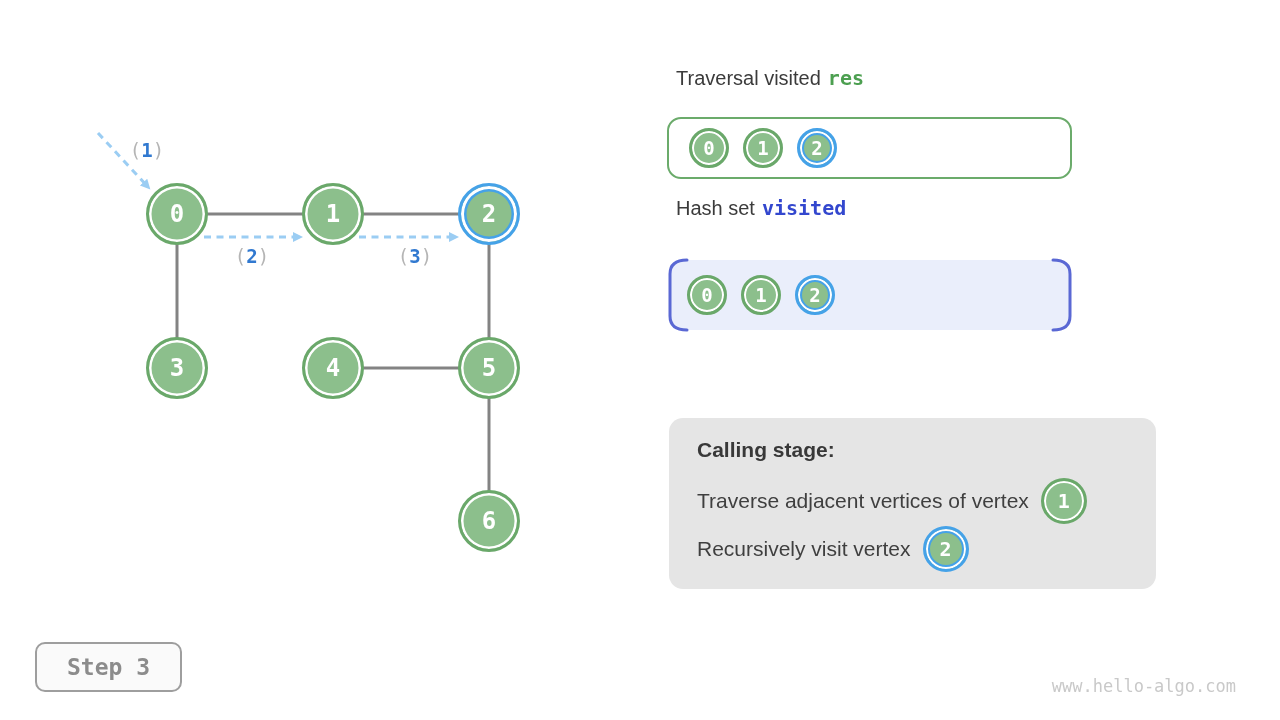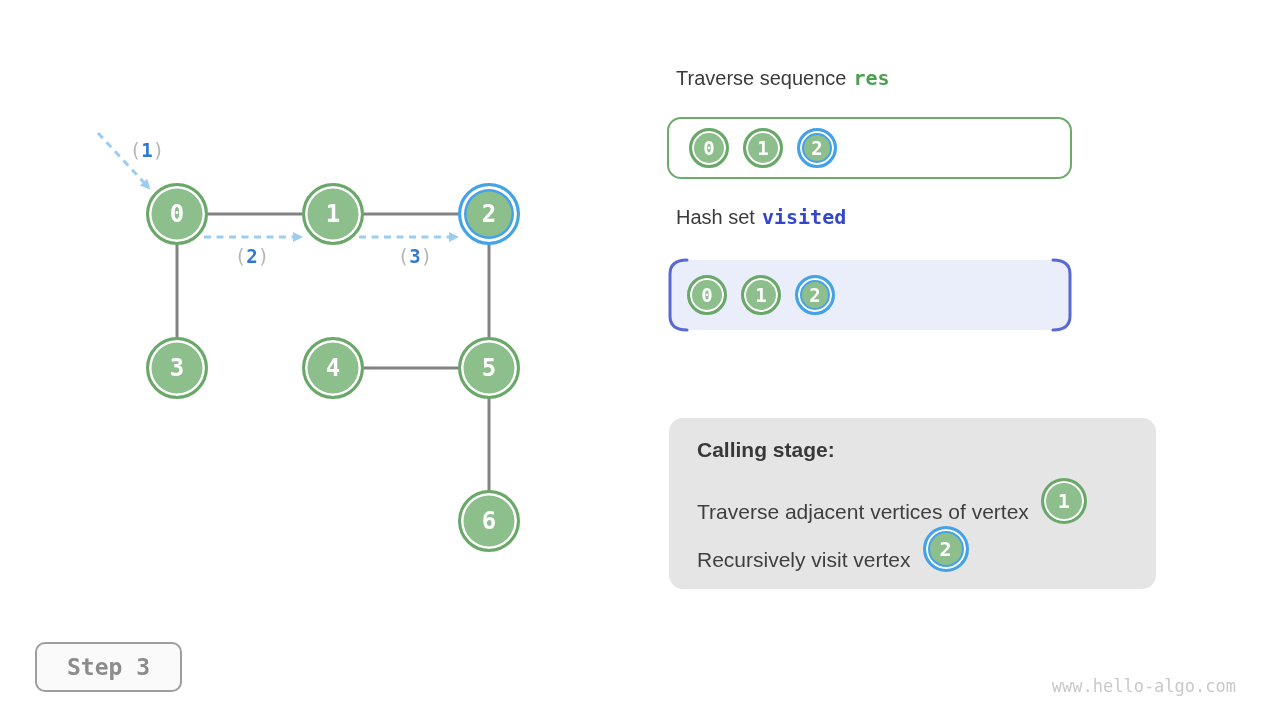--- a/index.html
+++ b/index.html
@@ -80,21 +80,21 @@
     position:absolute; left:0; top:0; width:100%; height:100%;
     display:flex; align-items:center; gap:14px; padding-left:20px;
   }
 
   #calling-box {
     position:absolute; left:669px; top:418px; width:487px; height:171px;
     background:#e5e5e5; border-radius:14px;
     padding:20px 13px 0 28px;
   }
   #calling-title { font-size:21px; font-weight:bold; color:#383838; margin-bottom:16px; }
-  .calling-row { display:flex; align-items:flex-end; gap:12px; margin-bottom:2px; height:46px; font-size:21px; color:#3f3f3f; white-space:nowrap; }
+  .calling-row { display:flex; align-items:center; gap:12px; margin-bottom:2px; height:46px; font-size:21px; color:#3f3f3f; white-space:nowrap; }
 
   
   #step-badge {
     position:absolute; left:35px; top:642px; width:147px; height:50px;
     background:#fafafa; border:2px solid #9e9e9e; border-radius:10px;
     display:flex; align-items:center; justify-content:center;
     font-family:"DejaVu Sans Mono","Liberation Mono",monospace;
     font-weight:bold; font-size:23px; color:#8c8c8c; cursor:pointer;
   }
   #watermark {
@@ -139,30 +139,30 @@
   <div class="gnode" style="left:177px; top:214px;">0</div>
   <div class="gnode" style="left:333px; top:214px;">1</div>
   <div class="gnode hl" style="left:489px; top:214px;">2</div>
   <div class="gnode" style="left:177px; top:368px;">3</div>
   <div class="gnode" style="left:333px; top:368px;">4</div>
   <div class="gnode" style="left:489px; top:368px;">5</div>
   <div class="gnode" style="left:489px; top:521px;">6</div>
 </div>
 
 <div class="sec-title" style="left:676px; top:66px;">
-  <span>Traverse sequence</span><span class="code green">res</span>
+  <span>Traversal visited</span><span class="code green">res</span>
 </div>
 
 <div id="res-box">
   <div class="chip">0</div>
   <div class="chip">1</div>
   <div class="chip hl">2</div>
 </div>
 
-<div class="sec-title" style="left:676px; top:205px;">
+<div class="sec-title" style="left:676px; top:196px;">
   <span>Hash set</span><span class="code blue">visited</span>
 </div>
 
 <div id="visited-box">
   <div id="visited-fill"></div>
   <svg width="406" height="74" viewBox="0 0 406 74">
     <path d="M 20 2 Q 3 2 3 16 L 3 58 Q 3 72 20 72" fill="none" stroke="#5a68d4" stroke-width="3" stroke-linecap="round"></path>
     <path d="M 386 2 Q 403 2 403 16 L 403 58 Q 403 72 386 72" fill="none" stroke="#5a68d4" stroke-width="3" stroke-linecap="round"></path>
   </svg>
   <div id="visited-chips">

